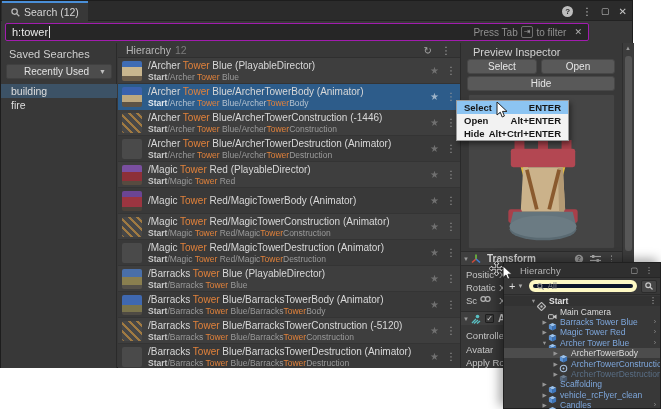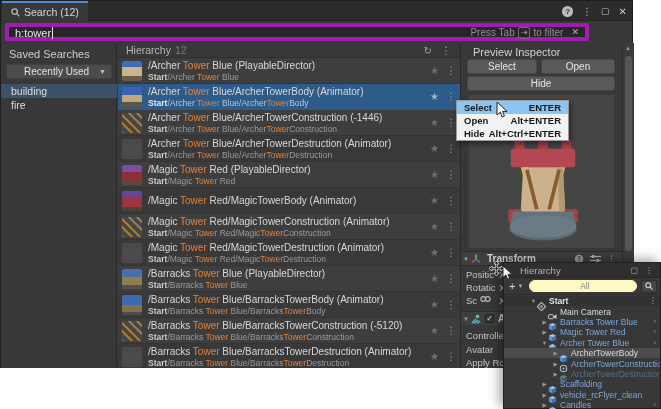--- a/index.html
+++ b/index.html
@@ -13,22 +13,22 @@
     background:#2b2b2b; border-bottom:1px solid #222; }
   #tab { position:absolute; left:1px; top:0; height:20px; padding:0 9px;
     background:#383838; border-top:2px solid #4a8fd8; display:flex; align-items:center; gap:4px; }
   #tab .lbl { font-size:10.5px; color:#d6d6d6; }
   #winctrl { position:absolute; right:5px; top:0; height:20px; display:flex;
     align-items:center; gap:9px; color:#c6c6c6; font-size:10px; }
   .qcirc { width:11px; height:11px; border-radius:50%; background:#bdbdbd; color:#2a2a2a;
     font-size:8px; line-height:11px; text-align:center; font-weight:bold; }
   #searchrow { position:absolute; left:0; top:20px; width:100%; height:22px; background:#383838; }
   #sfield { position:absolute; left:4px; top:2px; width:584px; height:18px;
-    background:#262626; border:4px solid #a21caf; border-radius:2px;
-    display:flex; align-items:flex-start; padding:0 6px; }
+    background:#262626; border:1px solid #a21caf; border-radius:2px;
+    display:flex; align-items:center; padding:0 6px; }
   #sfield .val { font-size:11px; color:#eaeaea; }
   #caret { width:1px; height:12px; background:#e2e2e2; margin-left:1px; }
   #sfield .spacer { flex:1; }
   .hint { font-size:10px; color:#8f8f8f; }
   .keycap { font-size:8px; color:#9a9a9a; border:1px solid #6e6e6e; border-radius:2px;
     padding:0 2px; margin:0 3px; line-height:10px; }
   #clear-x { font-size:9px; color:#b0b0b0; margin-left:8px; }
   #savebtn { position:absolute; left:592px; top:23px; width:15px; height:16px; }
   #infobtn { position:absolute; left:611px; top:22px; width:18px; height:18px;
     background:#4e4e4e; border-radius:3px; display:flex; align-items:center; justify-content:center; }
@@ -130,22 +130,22 @@
   #hwin { position:absolute; left:503px; top:262px; width:158px; height:147px; z-index:40;
     background:#383838; border:1px solid #202020; box-shadow:-4px -3px 10px rgba(0,0,0,.35); }
   #htab { position:absolute; left:0; top:0; width:100%; height:15px; background:#2f2f2f;
     border-bottom:1px solid #262626; display:flex; align-items:center; }
   #htab .lbl { font-size:9.5px; color:#b2b2b2; margin-left:16px; flex:1; }
   #htab .ic { color:#b5b5b5; font-size:8px; margin-right:7px; }
   #htool { position:absolute; left:0; top:15px; width:100%; height:17px;
     border-bottom:1px solid #2c2c2c; display:flex; align-items:center; }
   #hplus { font-size:11px; color:#dddddd; margin-left:5px; }
   #hplus-car { font-size:6px; color:#aaaaaa; margin-left:2px; }
-  #hsearch { width:108px; height:12px; margin-left:6px; background:#fef9c3;
-    border:1px solid #fef9c3; border-radius:6px; display:flex; align-items:center; padding:0 4px;flex-direction:column; }
+  #hsearch { width:108px; height:12px; margin-left:6px; background:#0f172a;
+    border:4px solid #fef9c3; border-radius:6px; display:flex; align-items:center; padding:0 4px; }
   #hsearch .ph { font-size:8.5px; color:#858585; margin-left:3px; }
   #hsbtn { width:16px; height:13px; margin-left:4px; background:#454545;
     border:1px solid #2c2c2c; border-radius:2px; display:flex; align-items:center; justify-content:center; }
   #htree { position:absolute; left:0; top:33px; width:100%; height:114px; overflow:hidden; }
   .trow { height:10.4px; display:flex; align-items:center; position:relative; }
   .trow .tfold { width:7px; font-size:5.5px; color:#969696; flex:none; text-align:center; }
   .trow .ticon { width:9px; height:9px; flex:none; margin-right:3px; }
   .trow .tlbl { font-size:8.5px; white-space:nowrap; overflow:hidden; flex:1; }
   .trow.scene { background:#323232; }
   .trow.scene .tlbl { font-weight:bold; color:#e2e2e2; }

